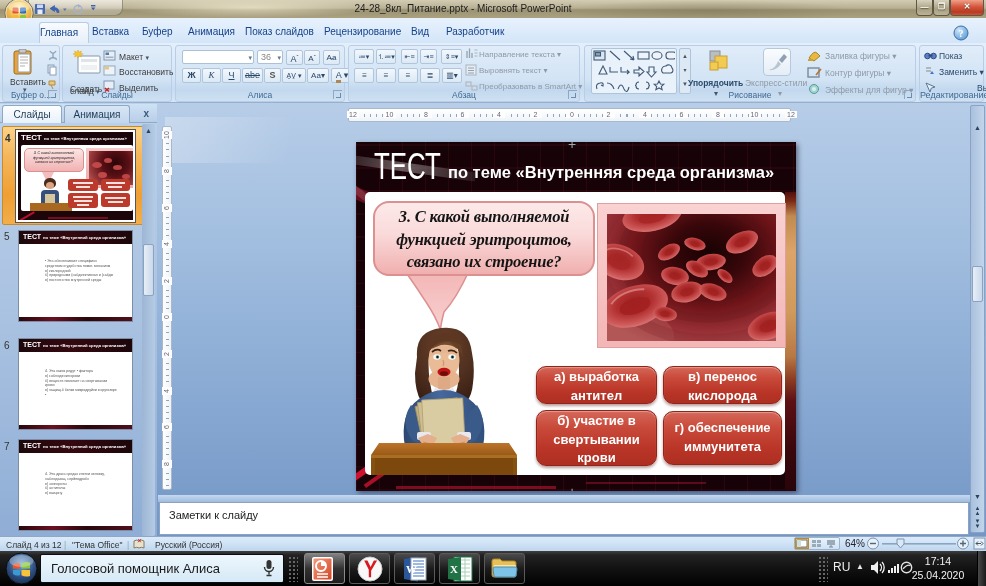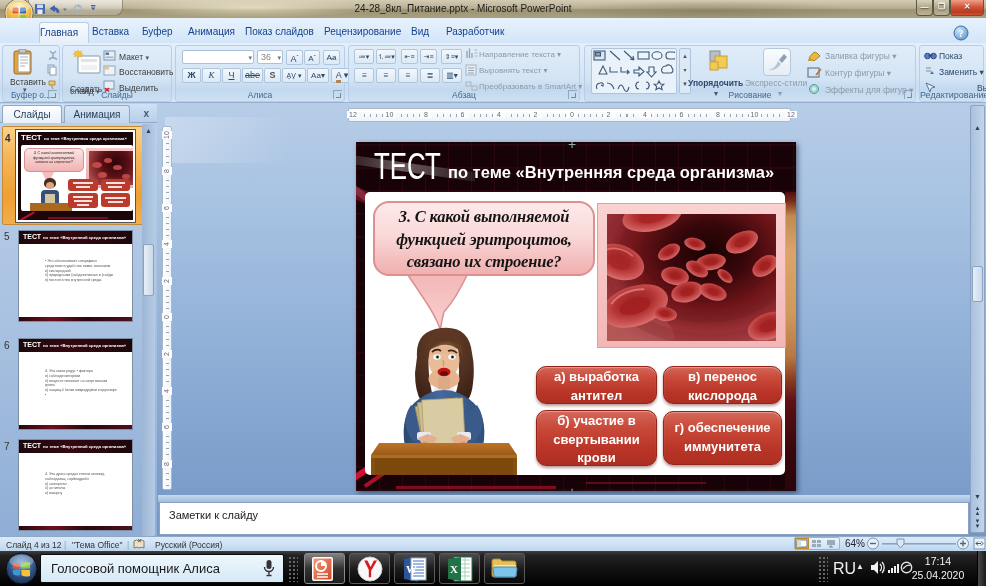--- a/index.html
+++ b/index.html
@@ -733,21 +733,21 @@
   <text x="4" y="17" font-size="11" font-weight="bold" fill="#fff" font-family="Liberation Serif">X</text>
  </svg>
 
  <svg class="abs" style="left:490px;top:6px;" width="29" height="24" viewBox="0 0 29 24">
   <path d="M2 4 q0-2 2-2 h6 l2 2 h12 q2 0 2 2 v12 q0 2-2 2 H4 q-2 0-2-2 z" fill="#e8c05a" stroke="#b08a28"></path>
   <rect x="4" y="8" width="22" height="10" rx="1" fill="#f8e8a8"></rect>
   <path d="M3 12 q0-2 2-2 h20 q2 0 2 2 l-1 7 q0 1-2 1 H6 q-2 0-2-1 z" fill="#7ec3e8" stroke="#4a8ab0"></path>
  </svg>
 
  <div class="grip" style="left:818px;"></div>
- <div class="abs" style="left:833px;top:9px;font-size:16px;color:#f0f0f0;">RU</div>
+ <div class="abs" style="left:833px;top:9px;font-size:12px;color:#f0f0f0;">RU</div>
  <div class="abs" style="left:856px;top:11px;font-size:8px;color:#e8e8e8;">▲</div>
  <svg class="abs" style="left:870px;top:9px;" width="16" height="15" viewBox="0 0 16 15">
         <path d="M1 5 h3 l4-4 v13 l-4-4 H1 z" fill="#f0f0f0"></path>
         <path d="M10 4 a5 5 0 0 1 0 7 M12 2 a8 8 0 0 1 0 11" stroke="#f0f0f0" fill="none" stroke-width="1.3"></path>
       </svg>
  <svg class="abs" style="left:888px;top:10px;" width="13" height="13" viewBox="0 0 13 13">
         <rect x="0" y="9" width="2" height="3" fill="#f0f0f0"></rect>
         <rect x="3" y="7" width="2" height="5" fill="#f0f0f0"></rect>
         <rect x="6" y="5" width="2" height="7" fill="#f0f0f0"></rect>
         <rect x="9" y="3" width="2" height="9" fill="#f0f0f0"></rect>

